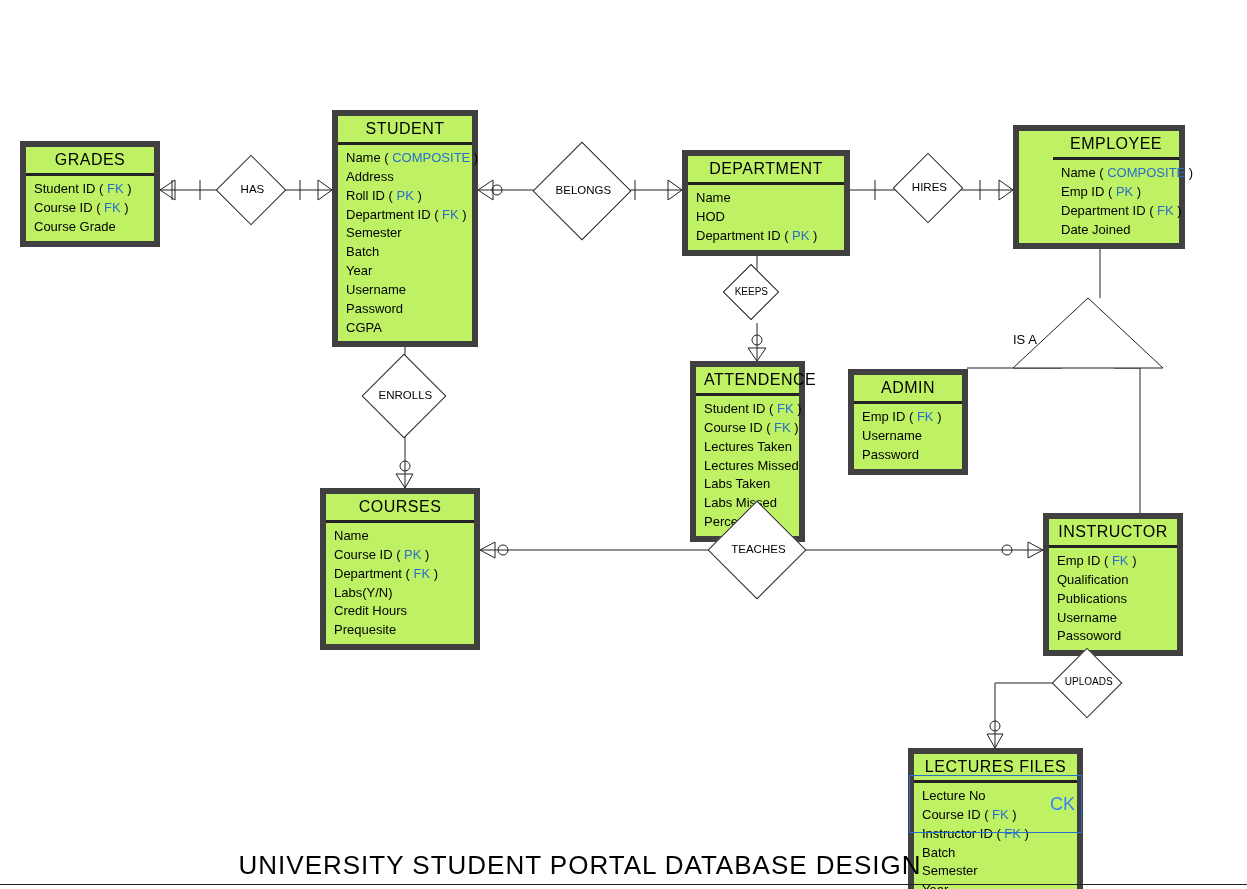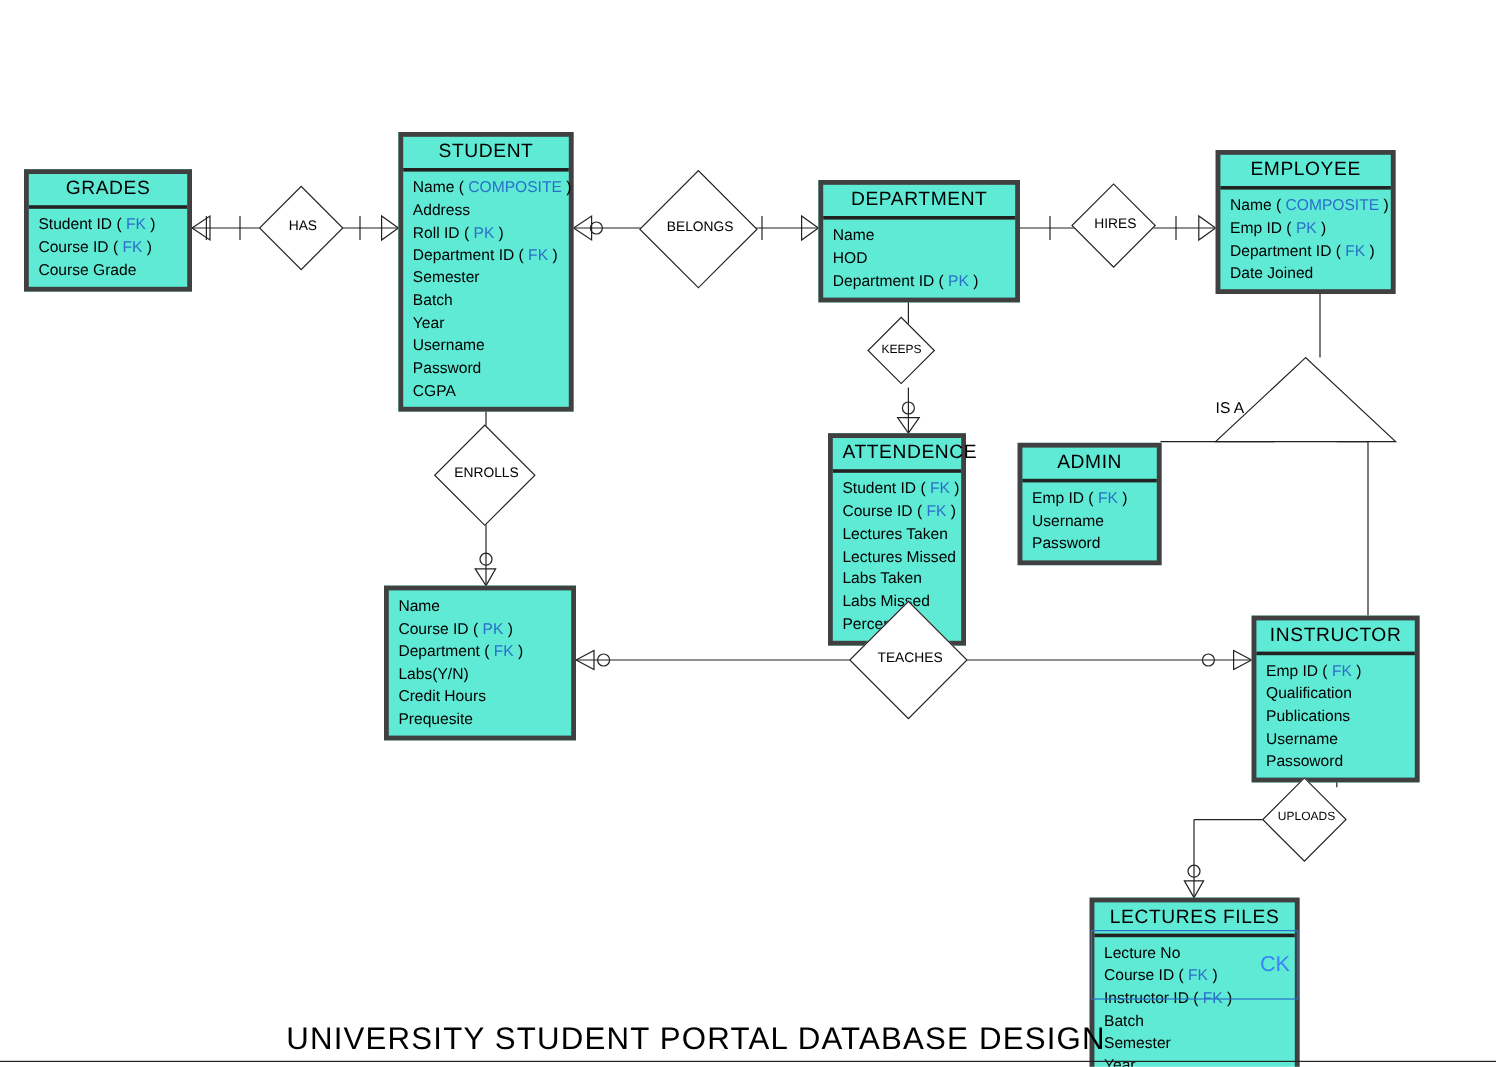--- a/index.html
+++ b/index.html
@@ -7,22 +7,22 @@
     font-family: 'Segoe UI', Arial, sans-serif;
     background: #fff;
     margin: 0;
     width: 1247px;
     height: 889px;
     position: relative;
     overflow: hidden;
   }
   .entity {
     position: absolute;
-    border: 4px solid #404040;
-    background: #5eead4;
+    border: 6px solid #404040;
+    background: #bef264;
     text-align: left;
   }
   .entity-header {
     border-bottom: 3px solid #222;
     text-align: center;
     font-size: 16px;
     padding: 4px 8px;
     letter-spacing: 0.5px;
   }
   .entity-body {
@@ -202,21 +202,21 @@
 
 <div class="entity" style="left:682px; top:150px; width:168px;">
   <div class="entity-header">DEPARTMENT</div>
   <div class="entity-body">
       <div class="attr-row">Name</div>
       <div class="attr-row">HOD</div>
       <div class="attr-row">Department ID ( <span class="pk">PK</span> )</div>
     </div>
 </div>
 
-<div class="entity" style="left:1013px; top:125px; width:150px;">
+<div class="entity" style="left:1013px; top:125px; width:172px;padding-left:34px;">
   <div class="entity-header">EMPLOYEE</div>
   <div class="entity-body">
       <div class="attr-row">Name ( <span class="composite">COMPOSITE</span> )</div>
       <div class="attr-row">Emp ID ( <span class="pk">PK</span> )</div>
       <div class="attr-row">Department ID ( <span class="fk">FK</span> )</div>
       <div class="attr-row">Date Joined</div>
     </div>
 </div>
 
 <div class="entity" style="left:690px; top:361px; width:115px;">
@@ -235,20 +235,21 @@
 <div class="entity" style="left:848px; top:369px; width:120px;">
   <div class="entity-header">ADMIN</div>
   <div class="entity-body">
       <div class="attr-row">Emp ID ( <span class="fk">FK</span> )</div>
       <div class="attr-row">Username</div>
       <div class="attr-row">Password</div>
     </div>
 </div>
 
 <div class="entity" style="left:320px; top:488px; width:160px;">
+  <div class="entity-header">COURSES</div>
   <div class="entity-body">
       <div class="attr-row">Name</div>
       <div class="attr-row">Course ID ( <span class="pk">PK</span> )</div>
       <div class="attr-row">Department ( <span class="fk">FK</span> )</div>
       <div class="attr-row">Labs(Y/N)</div>
       <div class="attr-row">Credit Hours</div>
       <div class="attr-row">Prequesite</div>
     </div>
 </div>
 

